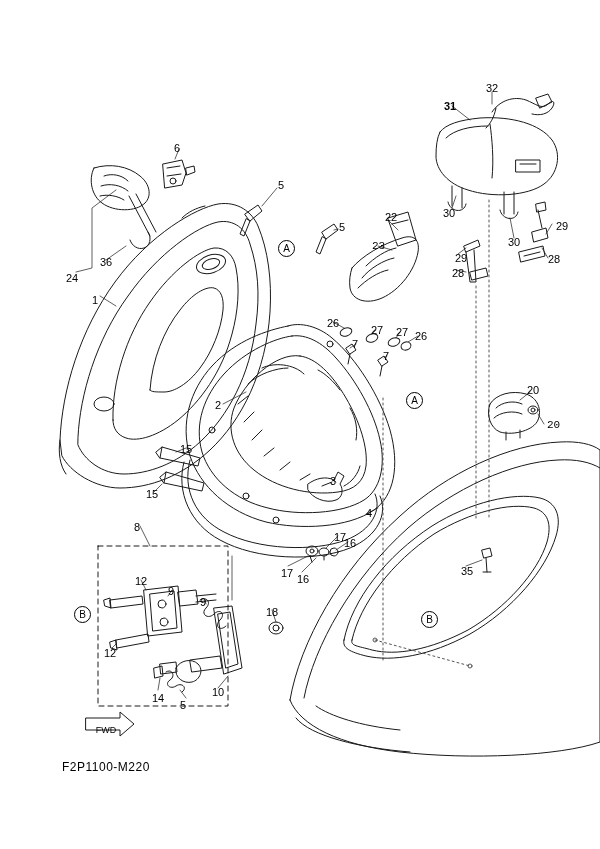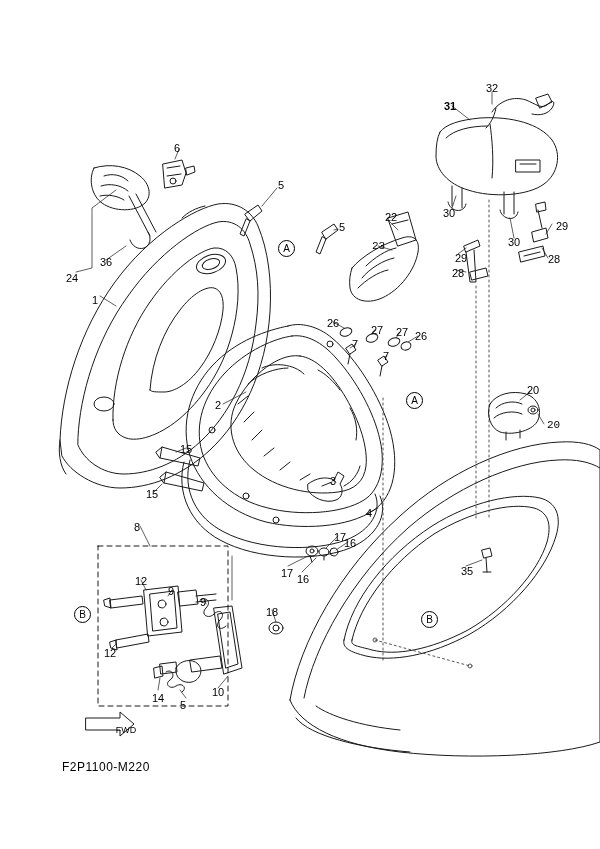--- a/index.html
+++ b/index.html
@@ -423,17 +423,17 @@
   <div class="callout" style="left:104px;top:648px;">12</div>
   <div class="callout" style="left:212px;top:687px;">10</div>
   <div class="callout" style="left:152px;top:693px;">14</div>
   <div class="callout" style="left:180px;top:700px;">5</div>
 
   <div class="circle-label" style="left:278px;top:240px;">A</div>
   <div class="circle-label" style="left:406px;top:392px;">A</div>
   <div class="circle-label" style="left:74px;top:606px;">B</div>
   <div class="circle-label" style="left:421px;top:611px;">B</div>
 
-  <div class="fwd-box" style="left:90px;top:718px;width:32px;height:23px;margin-left:20px;">FWD</div>
+  <div class="fwd-box" style="left:90px;top:718px;width:32px;height:23px;">FWD</div>
 
   <div id="drawing-code">F2P1100-M220</div>
 
 </div>
 
 </body></html>

